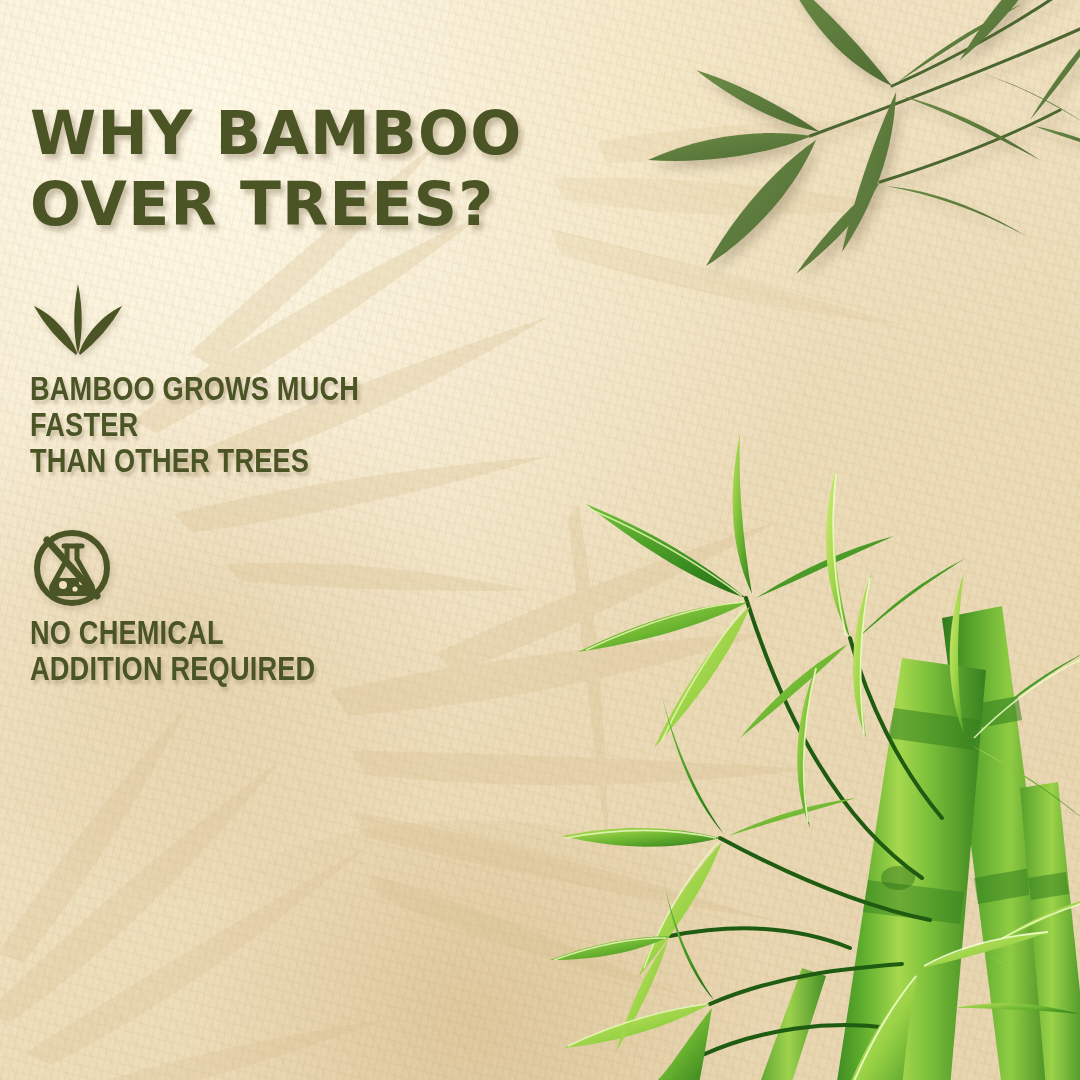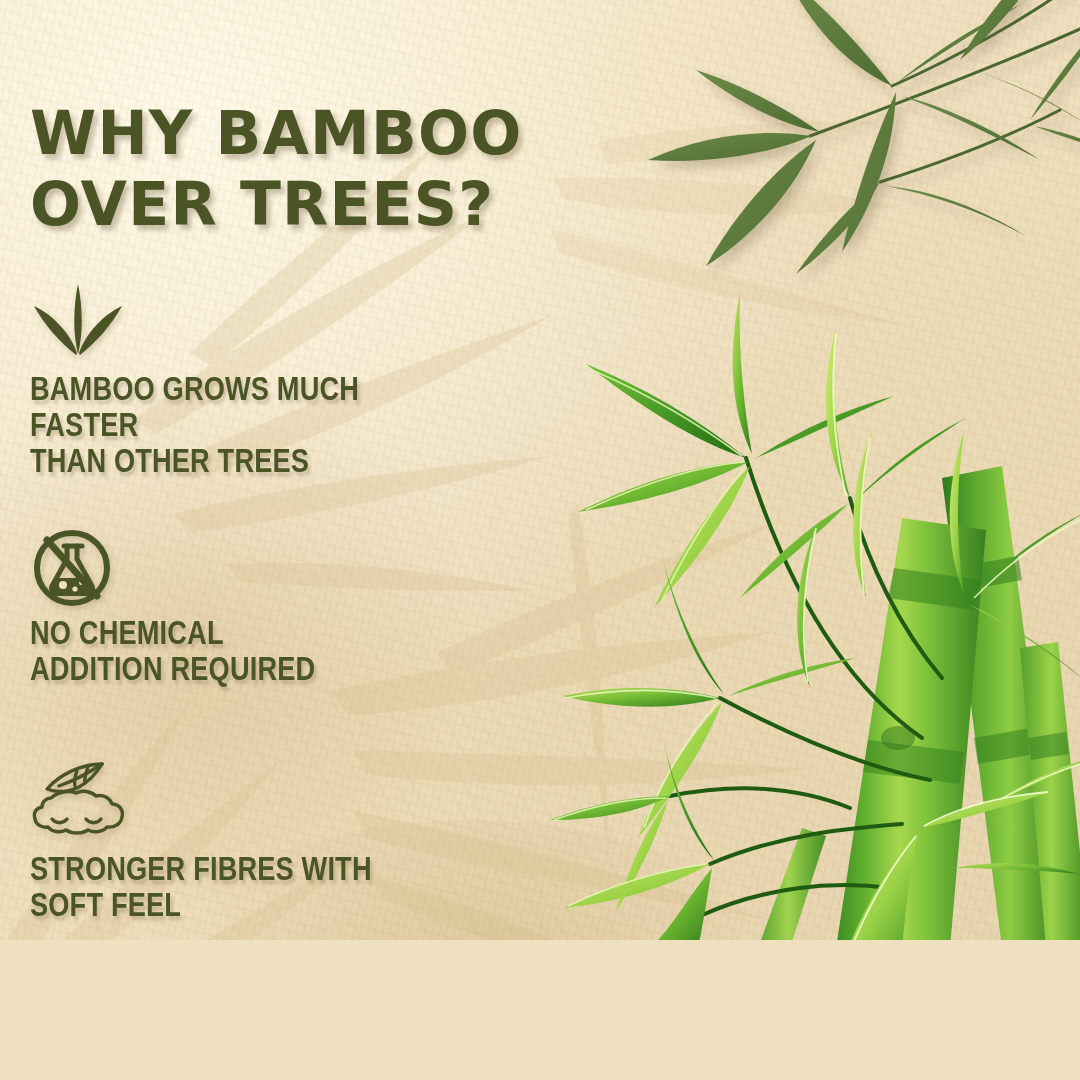--- a/index.html
+++ b/index.html
@@ -3,21 +3,21 @@
 <meta charset="utf-8">
 <title>Why Bamboo Over Trees</title>
 <style>
   html,body{margin:0;padding:0;}
   body{
     width:1080px;height:1080px;overflow:hidden;
     font-family:"Liberation Sans",sans-serif;
     background:#efe0c0;
   }
   #poster{
-    position:relative;width:1080px;height:940px;overflow:hidden;
+    position:relative;width:1080px;height:1080px;overflow:hidden;
     background:
       radial-gradient(ellipse at 18% 12%, rgba(255,250,233,.95) 0%, rgba(255,250,233,0) 52%),
       radial-gradient(ellipse at 82% 88%, rgba(232,214,178,.75) 0%, rgba(232,214,178,0) 60%),
       linear-gradient(145deg,#f4e8cd 0%,#f0e2c2 38%,#ecdcb8 70%,#e7d5ad 100%);
   }
 
   
   .grain{
     position:absolute;inset:0;pointer-events:none;mix-blend-mode:multiply;opacity:.5;
     background-image:
@@ -159,37 +159,20 @@
           <path d="M48 72 C43 52 43 26 48 2 C53 26 53 52 48 72 Z"></path>
           <path d="M46 73 C30 60 15 44 4 24 C23 33 40 51 47 71 Z"></path>
           <path d="M50 73 C66 60 81 44 92 24 C73 33 56 51 49 71 Z"></path>
         </g>
       </svg>
     </span>
     <div class="ftext">Bamboo grows much faster
 than other trees</div>
   </div>
 
-  <div class="feature" id="feature-2">
-    <span class="ficon">
-      <svg width="104" height="74" viewBox="0 0 104 74">
-        <g fill="none" stroke="#4b5425" stroke-width="3.4" stroke-linecap="round" stroke-linejoin="round">
-          <path d="M17 27 C30 12 52 2 72 2 C66 12 58 20 49 25 C40 30 27 31 17 27 Z"></path>
-          <path d="M72 2 C60 10 46 18 29 24"></path>
-          <path d="M47 9 C45 14 44 19 45 24"></path>
-          <path d="M58 5 C56 11 54 16 55 21"></path>
-          <path d="M21 36 C17 36 12 39 12 45 C6 46 3 51 5 57 C6 63 12 66 18 65 C22 70 30 71 36 68 C42 72 52 72 58 68 C64 71 73 70 77 65 C84 66 91 62 92 55 C94 48 89 42 82 42 C80 36 73 32 66 34 C61 29 52 28 46 31 C39 28 28 30 21 36 Z"></path>
-          <path d="M22 57 C26 62 33 62 37 57"></path>
-          <path d="M56 57 C60 62 67 62 71 57"></path>
-        </g>
-      </svg>
-    </span>
-    <div class="ftext">Stronger fibres with
-soft feel</div>
-  </div>
 
   <div class="art" id="art-top-right">
     <svg viewBox="0 0 470 340">
       <defs>
         <linearGradient id="olv" x1="0" y1="0" x2="1" y2="1">
           <stop offset="0" stop-color="#6d8c47"></stop>
           <stop offset="1" stop-color="#4e6b32"></stop>
         </linearGradient>
       </defs>
       <g stroke="#4c6630" stroke-width="3" fill="none" stroke-linecap="round">

